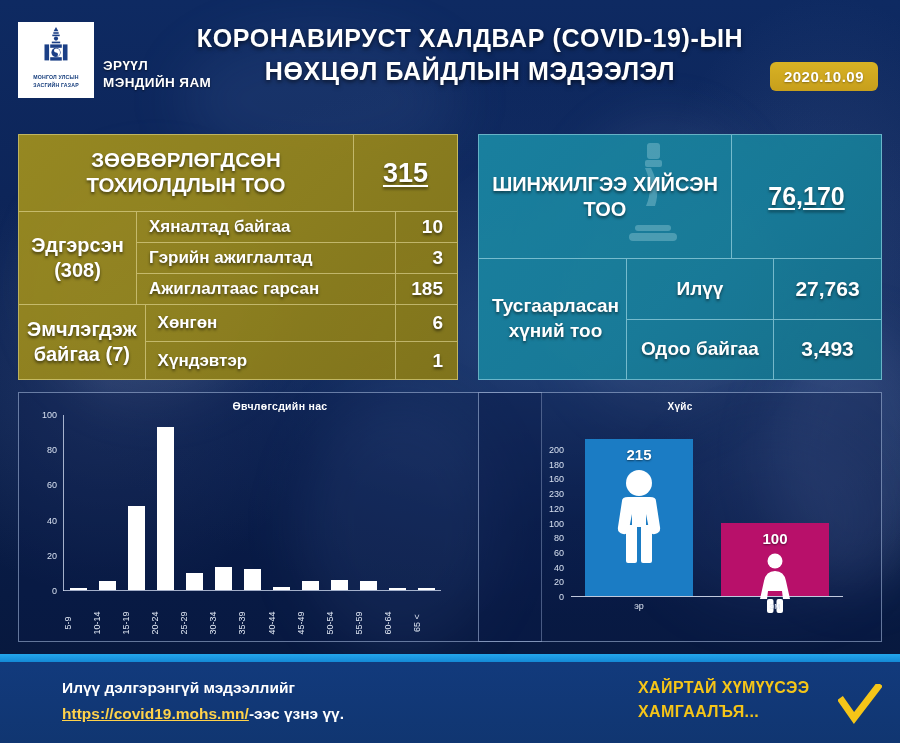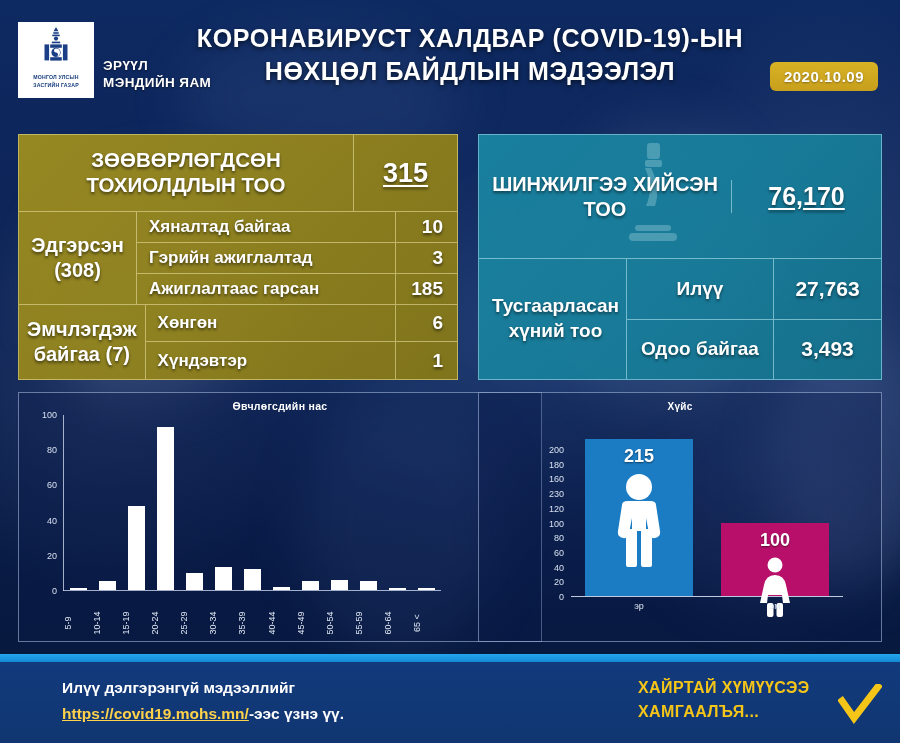--- a/index.html
+++ b/index.html
@@ -108,21 +108,21 @@
     background: linear-gradient(135deg, rgba(26,134,163,0.93) 0%, rgba(23,126,154,0.93) 55%, rgba(20,114,140,0.93) 100%);
     border: 1px solid rgba(170,225,238,0.55);
     display: flex; flex-direction: column;
     position: absolute; overflow: hidden;
   }
   .microscope {
     position: absolute; left: 142px; top: 6px;
     width: 64px; height: 110px; opacity: .30;
     pointer-events: none;
   }
-  .tr-top { display: flex; flex: 0 0 124px; border-bottom: 1px solid rgba(180,230,240,0.6); align-items: center; }
+  .tr-top { display: flex; flex: 0 0 124px; border-bottom: 1px solid rgba(180,230,240,0.6); }
   .tr-bot { display: flex; flex: 1; }
   .tr-c {
     display: flex; align-items: center; justify-content: center;
     color: #ffffff; font-weight: bold;
     text-shadow: 0 2px 3px rgba(0,0,0,.5);
     text-align: center; padding: 2px 6px;
   }
   .tr-title { flex: 1; font-size: 20px; line-height: 1.25; position: relative; z-index: 2; }
   .tr-bigval {
     flex: 0 0 150px; font-size: 25px;
@@ -189,21 +189,21 @@
   .ytick-r {
     position: absolute; right: 100%; margin-right: 7px;
     transform: translateY(-50%);
     color: #d7e0f0; font-size: 9px; white-space: nowrap;
   }
   .axis-x-r { position: absolute; left: 0; right: 0; bottom: 0; height: 1px; background: rgba(225,232,248,0.85); }
   .gbars { position: absolute; left: 0; right: 0; bottom: 1px; top: 0; display: flex; align-items: flex-end; }
   .gcol { flex: 1; display: flex; flex-direction: column; align-items: center; justify-content: flex-end; height: 100%; }
   .gbar { width: 80%; position: relative; display: flex; flex-direction: column; align-items: center; }
   .gbar .gval {
-    color: #ffffff; font-weight: bold; font-size: 18px;
+    color: #ffffff; font-weight: bold; font-size: 15px;
     margin-top: 7px; text-shadow: 0 1px 2px rgba(0,0,0,.5);
   }
   .person { margin-top: 6px; }
   .glabels { position: absolute; left: 92px; width: 272px; top: 208px; display: flex; }
   .gl { flex: 1; text-align: center; color: #dfe6f4; font-size: 9px; }
 
   
   .footer-stripe {
     position: absolute; left: 0; top: 654px; width: 900px; height: 8px;
     background: linear-gradient(180deg,#23a6ec 0%, #1489d6 100%);

